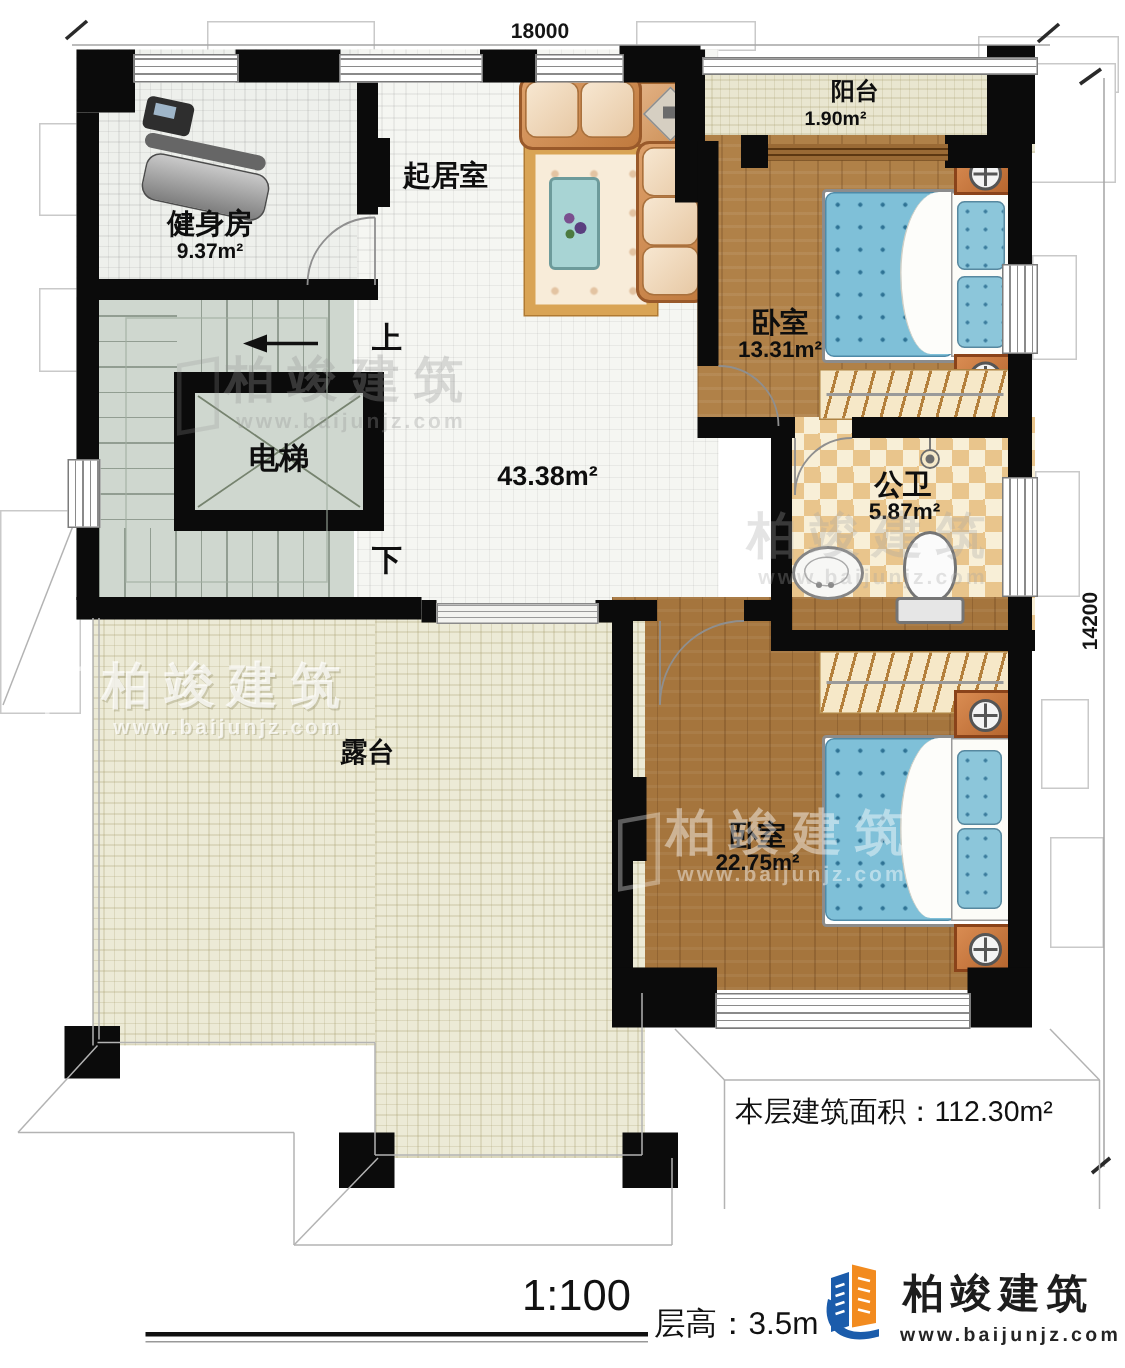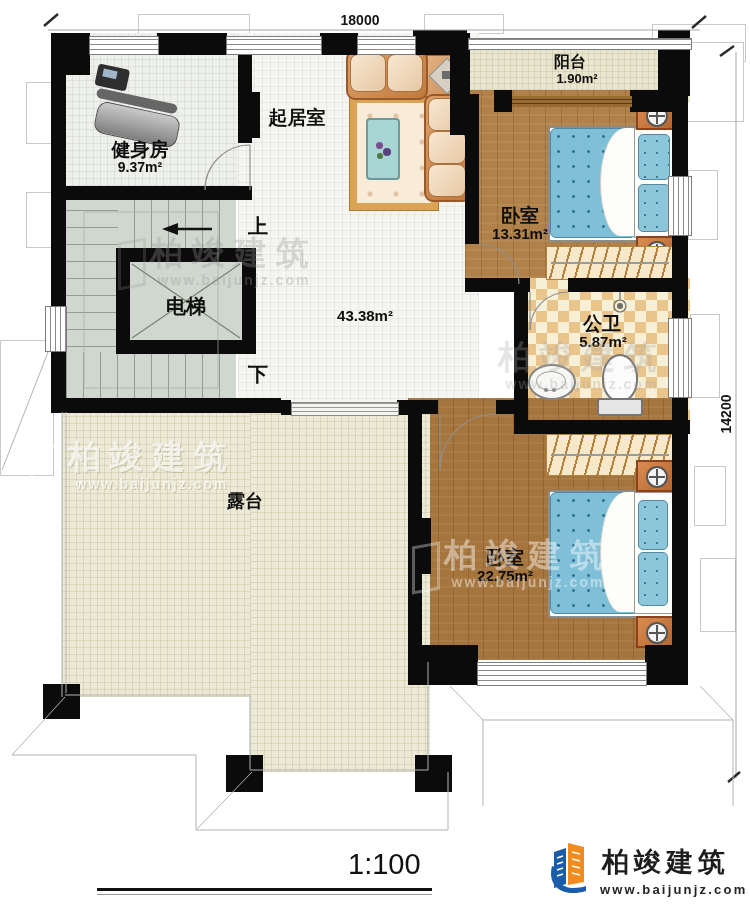--- a/index.html
+++ b/index.html
@@ -270,23 +270,23 @@
   <div class="nightstand" style="left:636px;top:460px;width:36px;height:28px">
       <div class="lamp" style="left:8px;top:4px"></div>
     </div>
   <div class="nightstand" style="left:636px;top:616px;width:36px;height:28px">
       <div class="lamp" style="left:8px;top:4px"></div>
     </div>
 
   <div class="lbl" style="left:80px;top:140px;width:120px;font-size:19px">健身房</div>
   <div class="lbl" style="left:80px;top:160px;width:120px;font-size:14px">9.37m²</div>
   <div class="lbl" style="left:252px;top:108px;width:90px;font-size:19px">起居室</div>
-  <div class="lbl" style="left:325px;top:308px;width:80px;font-size:15px">43.38m²</div>
+  <div class="lbl" style="left:325px;top:308px;width:80px;font-size:18px">43.38m²</div>
   <div class="lbl" style="left:540px;top:54px;width:60px;font-size:16px">阳台</div>
-  <div class="lbl" style="left:542px;top:72px;width:70px;font-size:13px">1.90m²</div>
+  <div class="lbl" style="left:522px;top:72px;width:70px;font-size:13px">1.90m²</div>
   <div class="lbl" style="left:490px;top:206px;width:60px;font-size:19px">卧室</div>
   <div class="lbl" style="left:482px;top:226px;width:76px;font-size:15px">13.31m²</div>
   <div class="lbl" style="left:572px;top:314px;width:60px;font-size:19px">公卫</div>
   <div class="lbl" style="left:568px;top:334px;width:70px;font-size:15px">5.87m²</div>
   <div class="lbl" style="left:472px;top:548px;width:66px;font-size:19px">卧室</div>
   <div class="lbl" style="left:462px;top:568px;width:86px;font-size:15px">22.75m²</div>
   <div class="lbl" style="left:140px;top:296px;width:92px;font-size:20px;z-index:7">电梯</div>
   <div class="lbl" style="left:210px;top:492px;width:70px;font-size:18px">露台</div>
   <div class="lbl" style="left:245px;top:216px;width:26px;font-size:20px">上</div>
   <div class="lbl" style="left:245px;top:364px;width:26px;font-size:20px">下</div>
@@ -307,23 +307,25 @@
     <div class="wm-name">柏竣建筑</div>
     <div class="wm-url">www.baijunjz.com</div>
   </div>
   <div class="wm-icon wm-emboss" style="left:30px;top:446px"></div>
   <div class="wm wm-white" style="left:444px;top:538px">
     <div class="wm-name">柏竣建筑</div>
     <div class="wm-url">www.baijunjz.com</div>
   </div>
   <div class="wm-icon wm-white" style="left:412px;top:544px"></div>
 
+  <div class="footer-text" style="left:490px;top:728px;font-size:19px;font-weight:500">本层建筑面积：112.30m²</div>
   <div class="footer-text" style="left:348px;top:848px;font-size:29px">1:100</div>
   <div class="title-underline" style="left:97px;top:888px;width:335px;height:3px"></div>
   <div class="title-underline" style="left:97px;top:894px;width:335px;height:1px;background:#999"></div>
+  <div class="footer-text" style="left:436px;top:868px;font-size:21px">层高：3.5m</div>
 
   <svg class="abs" style="left:546px;top:838px;z-index:7" width="50" height="62" viewBox="0 0 50 62">
     <path d="M6 28 C 1 48, 16 60, 40 53 L40 48 C 20 54, 8 46, 11 30 Z" fill="#1b5cab"></path>
     <polygon points="8,14 20,10 20,46 8,50" fill="#1b5cab"></polygon>
     <polygon points="22,5 38,9 38,44 22,47" fill="#f28b1f"></polygon>
     <g stroke="#fff" stroke-width="1.6">
       <path d="M11 20 L17 18"></path>
         <path d="M11 26 L17 24"></path>
         <path d="M11 32 L17 30"></path>
         <path d="M11 38 L17 36"></path>

